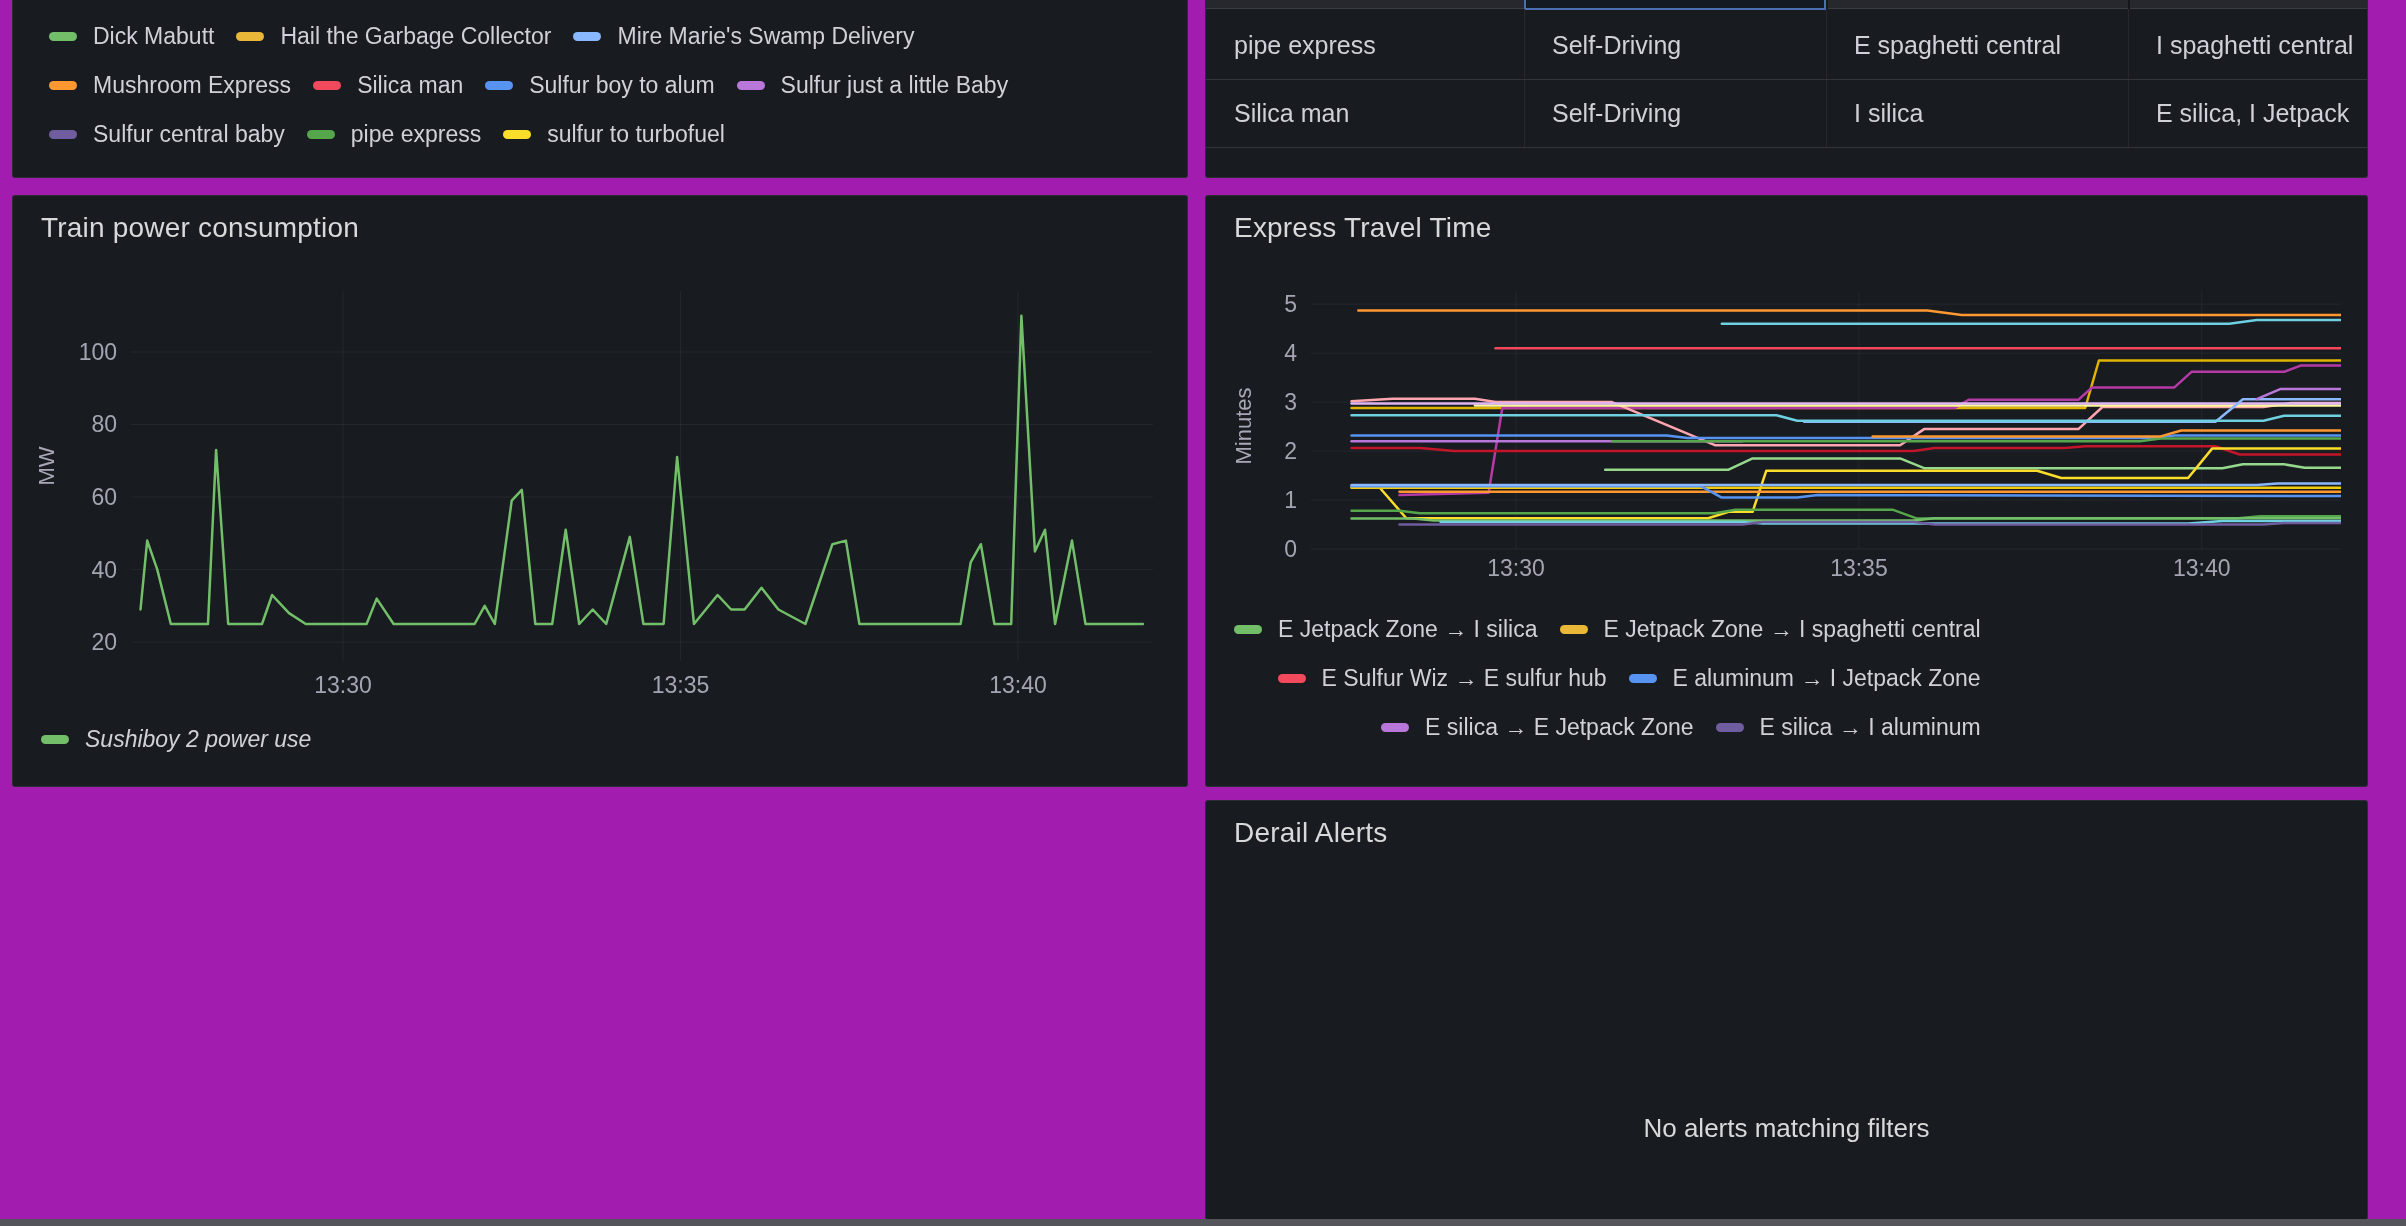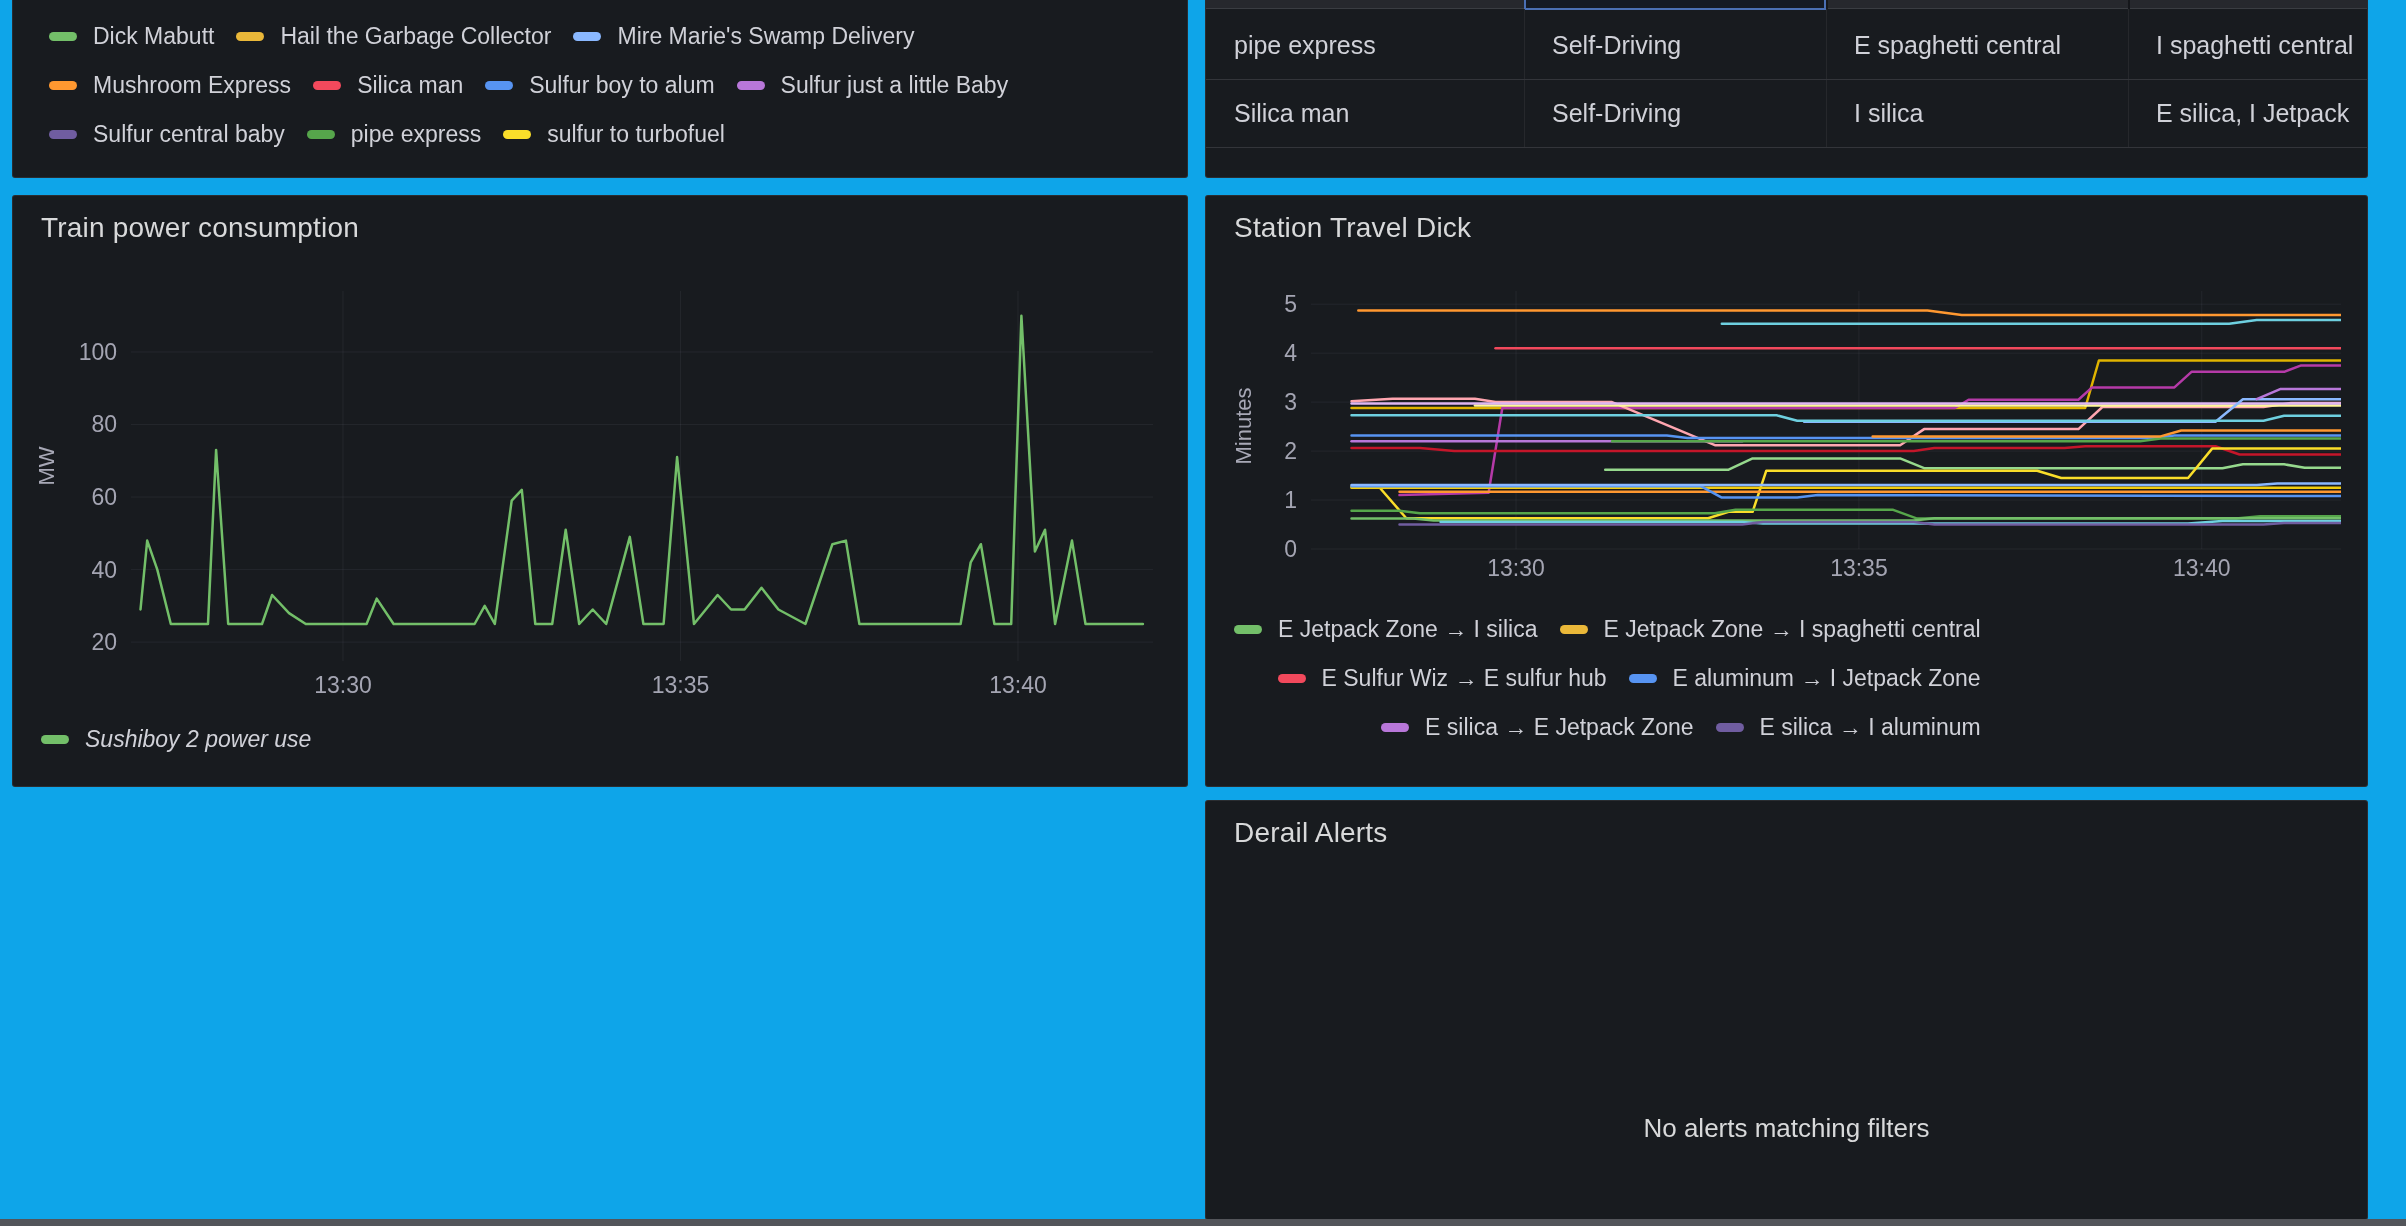--- a/index.html
+++ b/index.html
@@ -1,16 +1,16 @@
 <!DOCTYPE html>
 <html><head>
 <meta charset="utf-8">
 <style>
   html,body{margin:0;padding:0;background:#111217;}
-  #page{position:relative;width:2406px;height:1226px;overflow:hidden;background:#0ea5e9;
+  #page{position:relative;width:2406px;height:1226px;overflow:hidden;background:#a21caf;
         font-family:"Liberation Sans","DejaVu Sans",sans-serif;color:#D0D1D8;}
   .panel{position:absolute;background:#181B1F;border:1px solid rgba(204,204,220,0.10);border-radius:3px;box-sizing:border-box;}
   .panel-title{position:absolute;left:28px;top:16px;font-size:28px;font-weight:500;color:#D8D9DA;letter-spacing:.2px;cursor:pointer;white-space:nowrap;}
   .axis-ylabel{position:absolute;font-size:22px;color:rgba(204,204,220,0.80);transform:translate(-50%,-50%) rotate(-90deg);white-space:nowrap;}
   .legend-rows{position:absolute;display:flex;flex-direction:column;gap:23px;}
   .legend-row{display:flex;gap:22px;align-items:center;height:26px;}
   .legend-item{display:flex;align-items:center;gap:16px;cursor:pointer;white-space:nowrap;}
   .legend-marker{width:28px;height:9px;border-radius:5px;flex:0 0 auto;}
   .legend-label{font-size:23px;color:#D0D1D8;}
   .legend-clip{position:absolute;overflow:hidden;}
@@ -140,21 +140,21 @@
         <div class="legend-row">
           <span class="legend-item">
             <span class="legend-marker" style="background: rgb(115, 191, 105);"></span>
             <span class="legend-label">Sushiboy 2 power use</span>
           </span>
         </div>
       </div>
   </div>
 
   <div class="panel" id="panel-travel" style="left:1205px;top:195px;width:1163px;height:592px;">
-    <div class="panel-title">Station Travel Dick</div>
+    <div class="panel-title">Express Travel Time</div>
     <div class="axis-ylabel" style="left:38px;top:230px;">Minutes</div>
     <svg id="station-svg" width="1163" height="592">
         <defs>
           <clipPath id="clip-station">
             <rect x="105" y="95" width="1030" height="258"></rect>
           </clipPath>
         </defs>
         <line x1="105" y1="353" x2="1135" y2="353" stroke="rgba(204,204,220,0.07)" stroke-width="1"></line>
         <text x="91" y="361" text-anchor="end" fill="rgba(204,204,220,0.78)" font-size="23px">0</text>
         <line x1="105" y1="304.04364326375713" x2="1135" y2="304.04364326375713" stroke="rgba(204,204,220,0.07)" stroke-width="1"></line>

